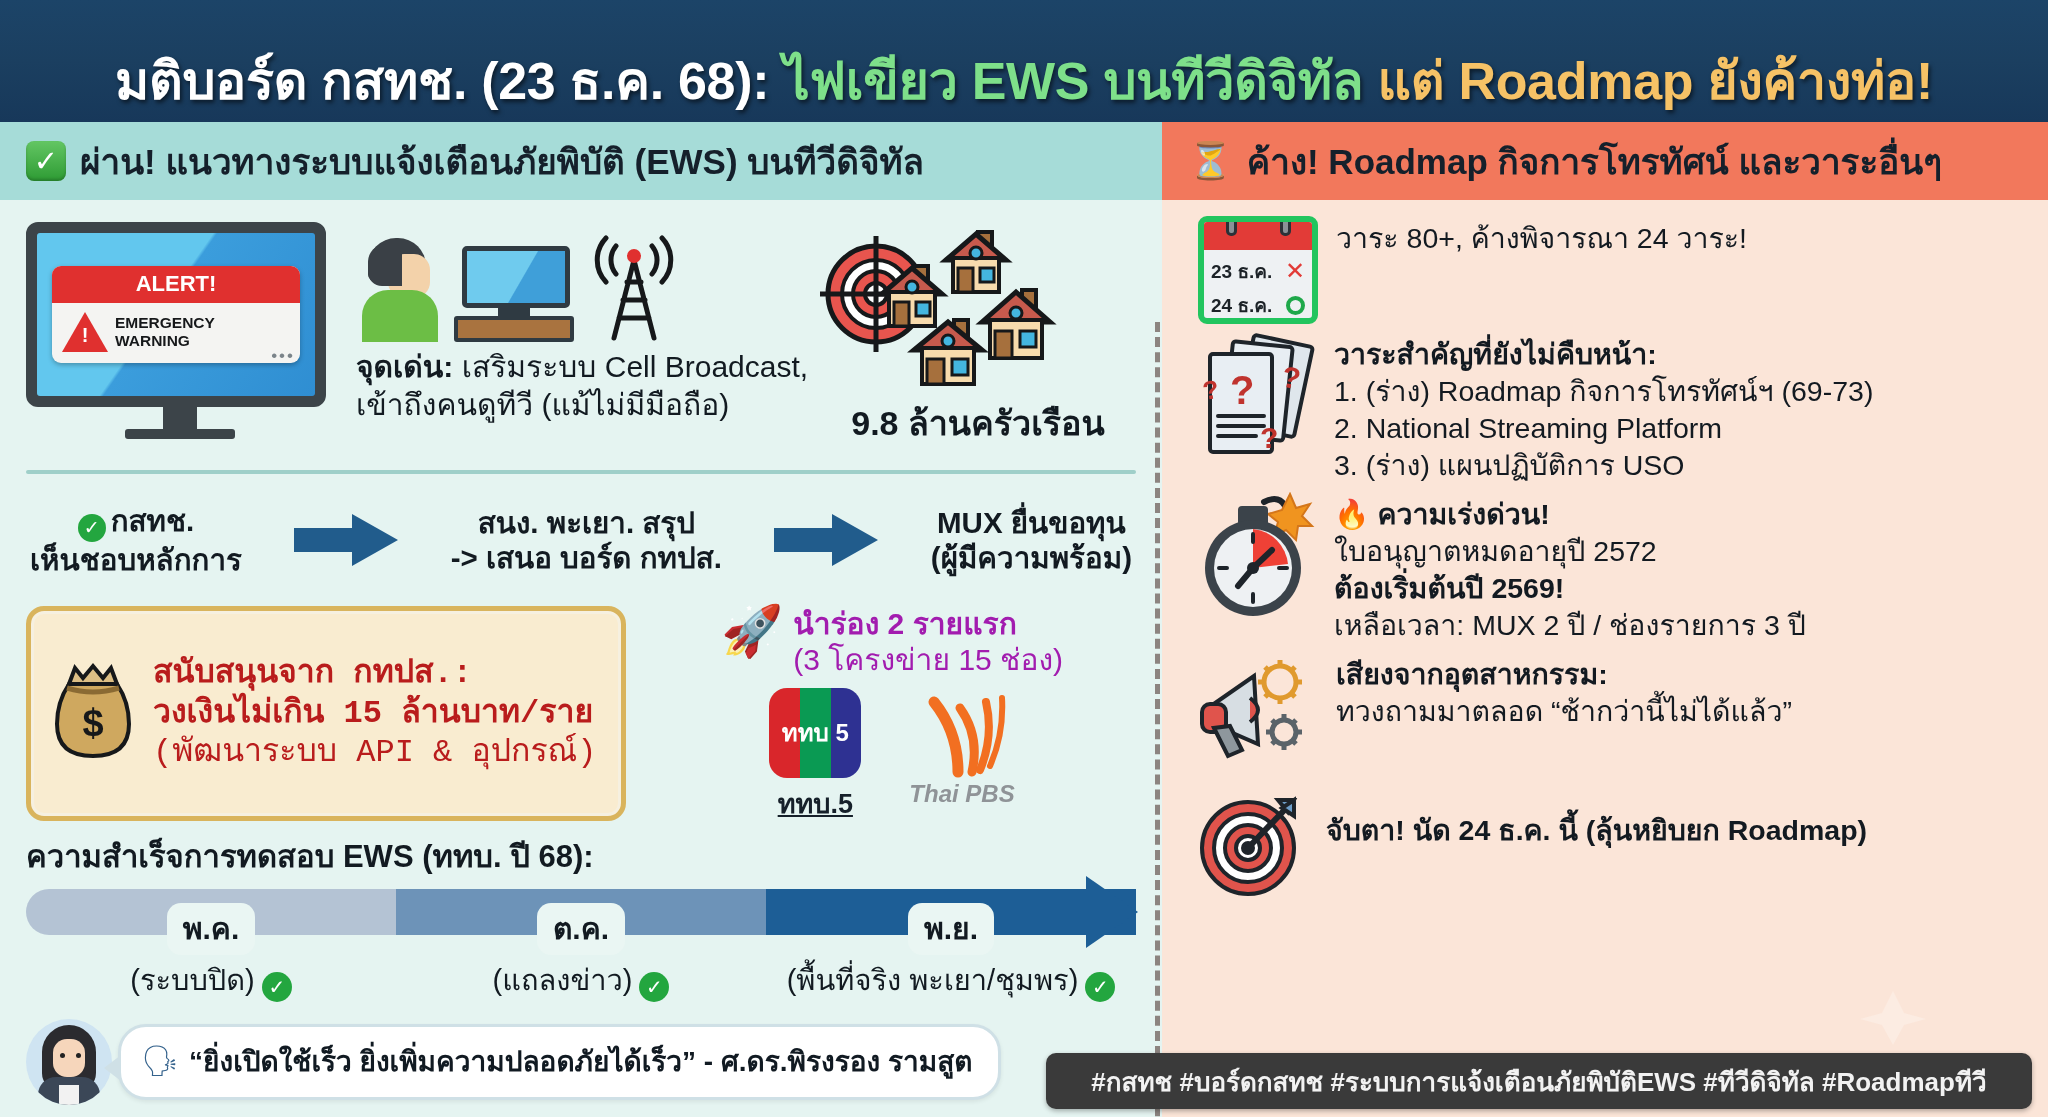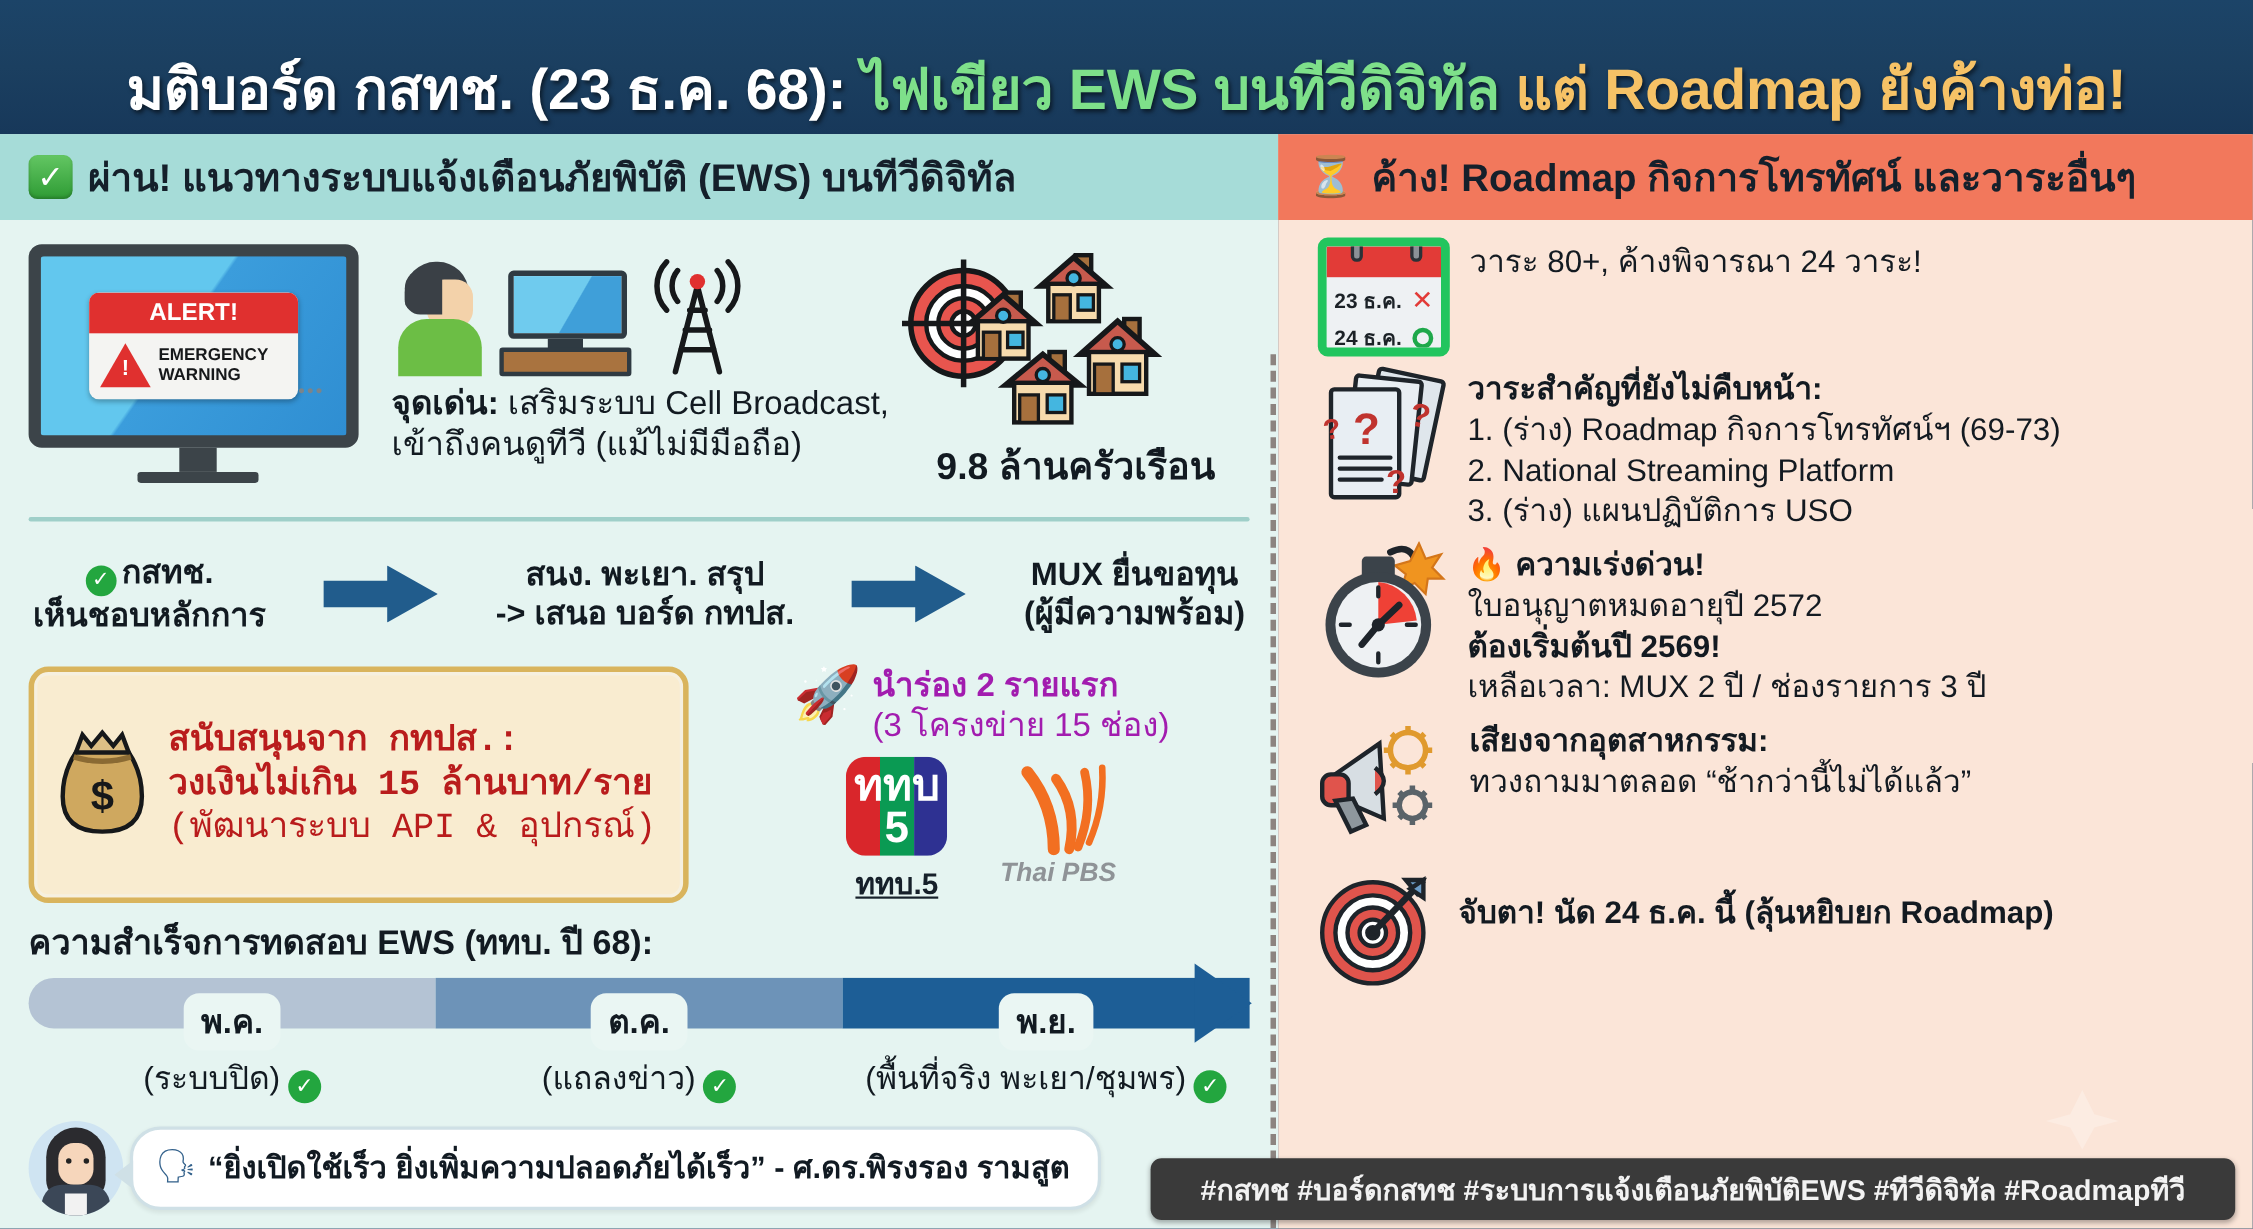--- a/index.html
+++ b/index.html
@@ -62,21 +62,21 @@
     width: 300px; height: 185px; border: 11px solid #3c4449;
     border-radius: 12px; background: #3c4449; overflow: hidden;
     position: relative;
   }
   .tv-screen {
     width: 100%; height: 100%; border-radius: 3px;
     background: linear-gradient(125deg,#62c7ee 0%, #62c7ee 45%, #3b9ddc 46%, #2f8ed2 100%);
     display: flex; align-items: center; justify-content: center;
   }
   .alert-card {
-    width: 190px; border-radius: 9px; overflow: hidden;
+    width: 248px; border-radius: 9px; overflow: hidden;
     background: #f4f4f2; box-shadow: 0 2px 5px rgba(0,0,0,.28);
   }
   .alert-top {
     background: #e0302f; color: #fff; font-size: 22px; font-weight: bold;
     text-align: center; padding: 5px 0 6px;
   }
   .alert-body { display: flex; align-items: center; gap: 7px; padding: 9px 4px 11px 10px; }
   .warn-tri { width: 0; height: 0; position: relative; flex: none;
     border-left: 23px solid transparent; border-right: 23px solid transparent;
     border-bottom: 40px solid #e0302f; }
@@ -142,21 +142,21 @@
   .logo-item { text-align: center; }
   .ch5 {
     width: 92px; height: 90px; border-radius: 18px; overflow: hidden;
     display: flex; position: relative; margin: 0 auto;
   }
   .ch5 i { flex: 1; display: block; }
   .ch5 i:nth-child(1){ background:#d9262b; }
   .ch5 i:nth-child(2){ background:#0a9a53; }
   .ch5 i:nth-child(3){ background:#2e3192; }
   .ch5 span { position:absolute; inset:0; display:flex; align-items:center; justify-content:center;
-    color:#fff; font-size:40px; font-weight:bold; line-height:.95; text-align:center; }
+    color:#fff; font-size:24px; font-weight:bold; line-height:.95; text-align:center; }
   .logo-cap { font-size: 27px; font-weight: bold; color: #16202a; margin-top: 4px; text-decoration: underline; }
   .tpbs-mark { width: 96px; height: 90px; margin: 0 auto; position: relative; }
   .tpbs-cap { font-size: 24px; font-weight: bold; font-style: italic; color: #8f9397; margin-top: 2px; }
 
   
   .tl-title { font-size: 31px; font-weight: bold; color: #121a21; margin-top: 10px; }
   .timeline { position: relative; height: 120px; margin-top: 8px; }
   .tl-bar { position: relative; height: 46px; display: flex; }
   .tl-seg { height: 46px; }
   .tl-seg.s1 { flex: 1; background: #b4c3d4; border-radius: 23px 0 0 23px; }
@@ -199,21 +199,21 @@
 
   
   .rp-body { padding: 16px 20px 0 36px; height: 917px; display: flex; flex-direction: column; gap: 8px; }
   .r-item { display: flex; align-items: flex-start; gap: 18px; }
   .r-ico { flex: none; display: flex; align-items: flex-start; justify-content: center; }
   .r-txt { font-size: 28.5px; color: #131a21; line-height: 1.3; padding-top: 4px; }
   .r-txt .hl { font-weight: bold; }
   .r-txt .big { font-weight: bold; }
 
   
-  .cal { width: 120px; height: 108px; border-radius: 9px; overflow: hidden; border: 8px solid #22c55e; background: #eef1f3; position: relative; }
+  .cal { width: 120px; height: 108px; border-radius: 9px; overflow: hidden; border: 6px solid #22c55e; background: #eef1f3; position: relative; }
   .cal-top { height: 28px; background: #e23b37; }
   .cal-ring { position: absolute; width: 11px; height: 22px; border-radius: 5px; background: #8b9197; border: 3px solid #2b3137; top: -8px; }
   .cal-rows { padding: 4px 5px 0; }
   .cal-row { display: flex; align-items: center; justify-content: space-between; font-size: 19px; font-weight: bold; color: #1c2227; padding: 2px 2px; }
   .x-mark { color: #e23b37; font-size: 24px; font-weight: bold; }
   .o-mark { width: 19px; height: 19px; border-radius: 50%; border: 4px solid #1ea84a; }
 
   
   .docs { width: 118px; height: 130px; position: relative; }
 

